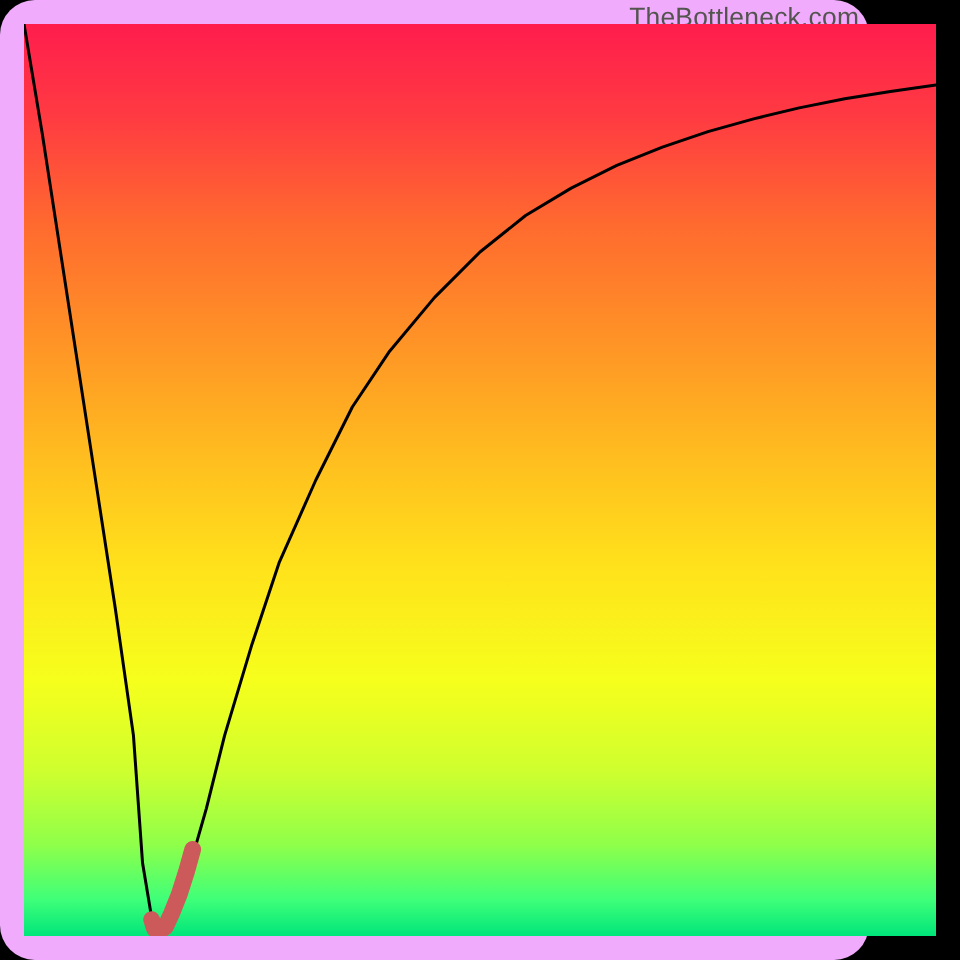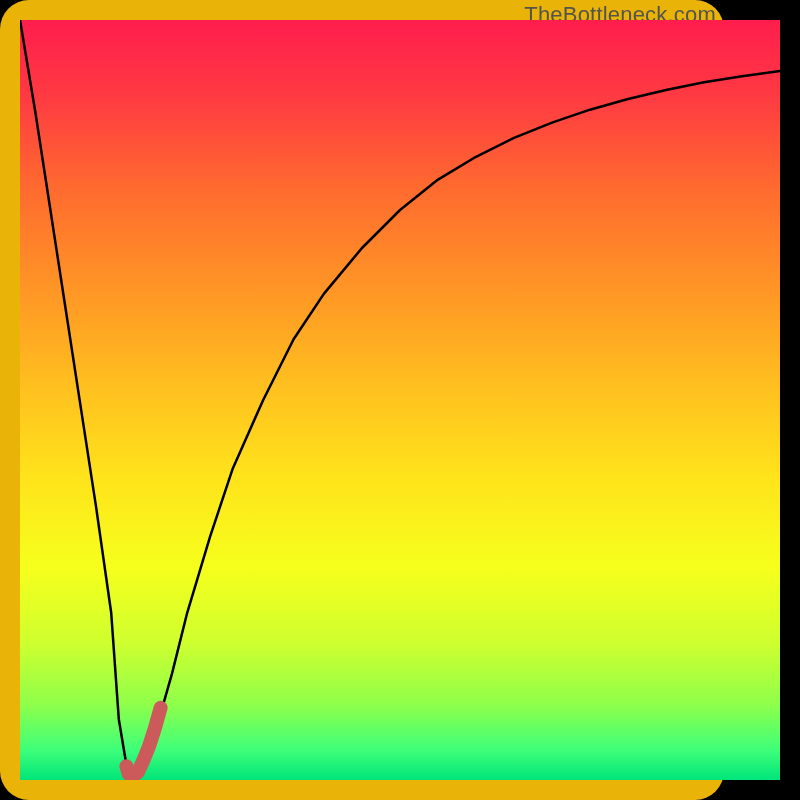--- a/index.html
+++ b/index.html
@@ -7,21 +7,21 @@
     padding: 0;
     width: 800px;
     height: 800px;
     background: #000;
     overflow: hidden;
   }
   .chart-container {
     position: relative;
     width: 724px;
     height: 800px;
-    background: #eab308;
+    background: #f0abfc;
     border-radius: 29px;
   }
   .plot-area {
     position: absolute;
     left: 20px;
     top: 20px;
     width: 760px;
     height: 760px;
   }
   .watermark {

